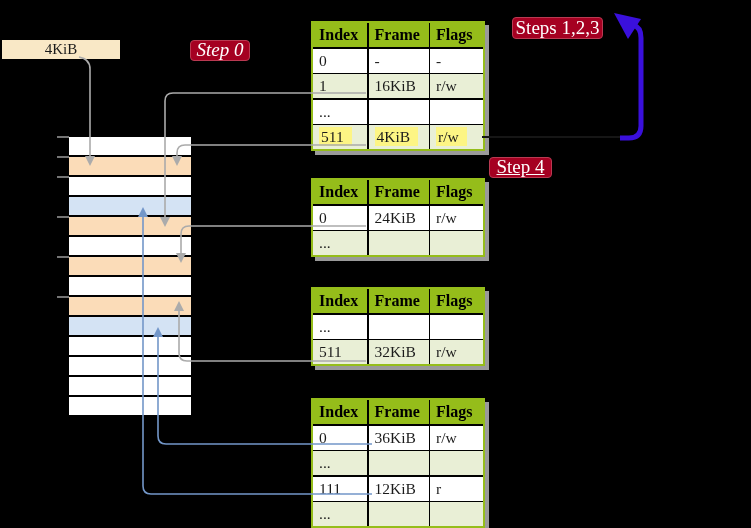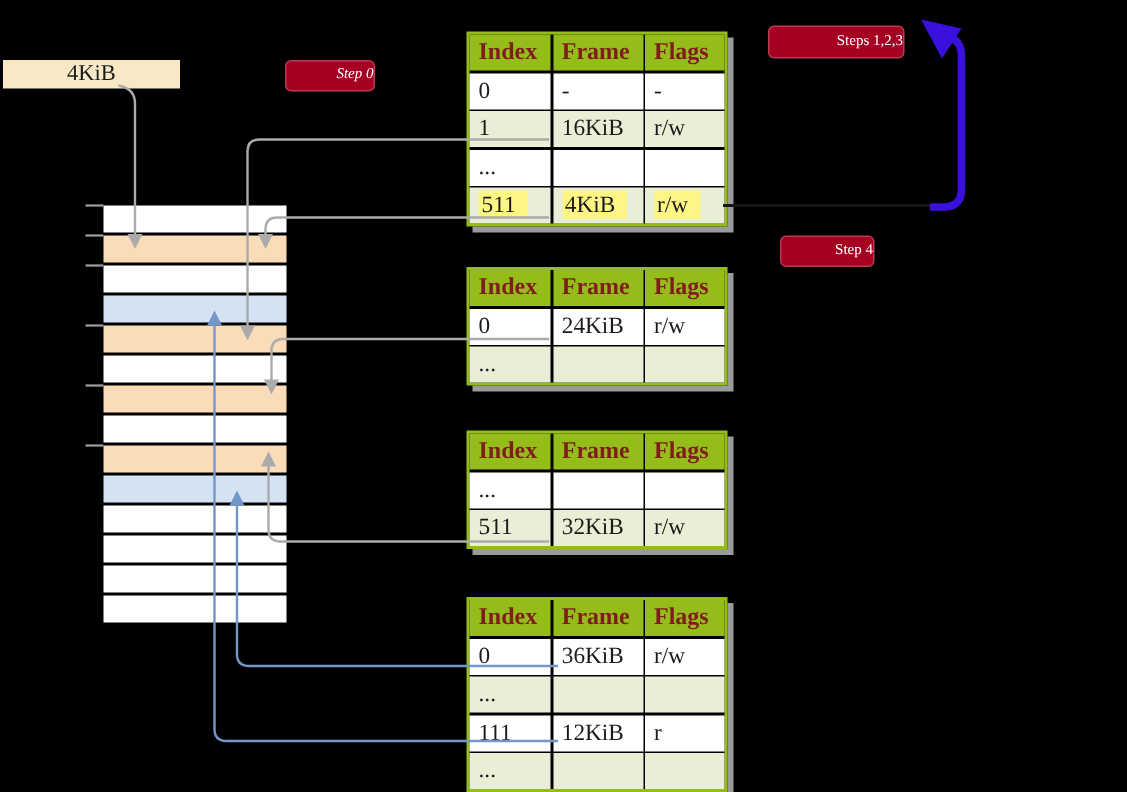--- a/index.html
+++ b/index.html
@@ -4,43 +4,43 @@
 <style>
   html,body{margin:0;padding:0;background:#000;}
   .canvas{position:relative;width:751px;height:528px;background:var(--background,#000);
           overflow:hidden;font-family:"Liberation Serif",serif;}
 
   
   .pt{position:absolute;left:311px;display:grid;grid-template-columns:54px 60px 53px;
       grid-auto-rows:24px;gap:1.5px;background:#000;
       border:2px solid var(--table-border-green);box-shadow:4px 4px 0 #9a9a9a;}
   .pt1{top:21px;}  .pt2{top:178px;}  .pt3{top:287px;}  .pt4{top:398px;}
-  .th{background:var(--table-header-green);color:#7f1d1d;font-weight:bold;font-size:16px;
+  .th{background:var(--table-header-green);color:#000000;font-weight:bold;font-size:16px;
       line-height:24px;padding-left:6px;overflow:hidden;}
   .td{background:#fff;color:var(--cell-text);font-size:15.5px;line-height:23px;
       padding-left:6px;overflow:hidden;white-space:nowrap;}
   .td.shade{background:var(--row-shade-green);}
   .hl{background:var(--highlight-yellow);padding:1px 8px 1px 2px;}
 
   
   .strip{position:absolute;left:69px;top:137px;width:122px;display:flex;
          flex-direction:column;gap:2px;background:#000;}
   .mrow{height:18px;width:100%;}
   .mrow.free{background:#ffffff;}
   .mrow.frame{background:var(--frame-orange);}
   .mrow.page{background:var(--page-blue);}
 
   
-  .chip{position:absolute;color:var(--chip-text);font-size:10px;text-align:right;}
+  .chip{position:absolute;color:var(--chip-text);font-size:19px;text-align:center;}
   .chip.red{background:var(--chip-red);border-radius:4px;border:1px solid #b93a52;}
   .chip.blue{background:var(--chip-blue);border-radius:2px;}
   .step0{left:190px;top:40px;width:58px;height:19px;line-height:18px;font-style:italic;}
   .steps123{left:512px;top:17px;width:89px;height:20px;line-height:19px;}
   .steps1234{left:650px;top:16px;width:98px;height:21px;line-height:21px;}
-  .step4{left:520px;top:157px;width:61px;height:19px;line-height:18px;}
+  .step4{left:489px;top:157px;width:61px;height:19px;line-height:18px;text-decoration:underline;}
   .size{position:absolute;left:2px;top:40px;width:118px;height:19px;line-height:19px;
         background:var(--size-label-beige);color:#1a1a1a;text-align:center;font-size:15px;}
 
   
   #overlay{position:absolute;left:0;top:0;width:751px;height:528px;pointer-events:none;}
   .g{stroke:var(--connector-grey);stroke-width:1.6;fill:none;}
   .ghead{fill:var(--connector-grey);stroke:none;}
   .b{stroke:var(--connector-blue);stroke-width:1.6;fill:none;}
   .bhead{fill:var(--connector-blue);stroke:none;}
   .big{stroke:var(--big-arrow-blue);stroke-width:5;fill:none;}

